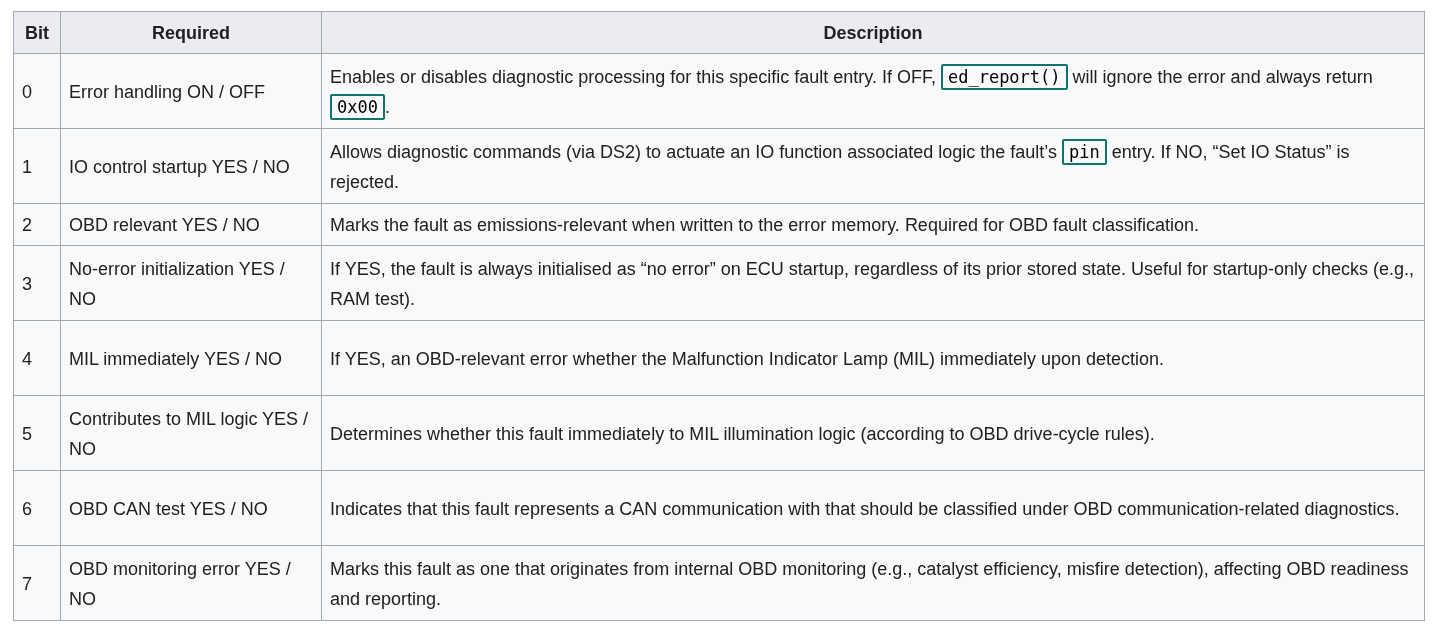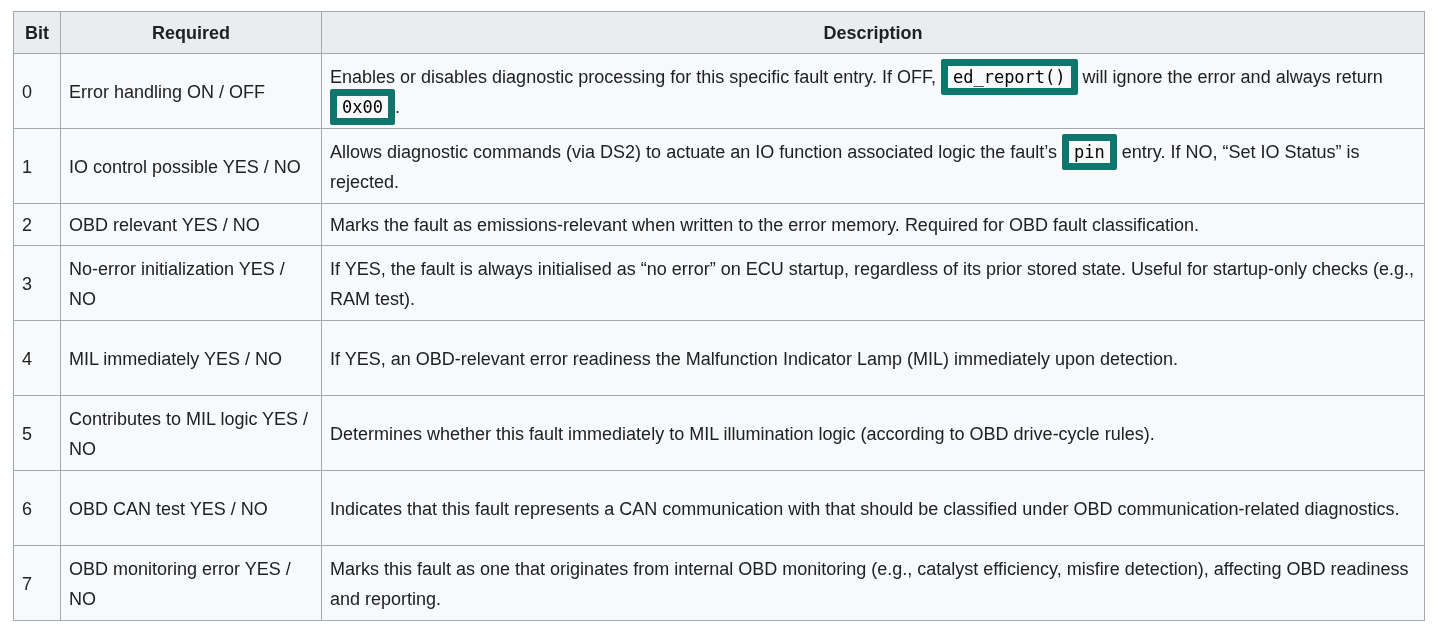--- a/index.html
+++ b/index.html
@@ -46,21 +46,21 @@
   col.c-meaning { width: 261px; }
   col.c-desc { width: auto; }
   tr.row-tall td { height: 63px; }
   tr.row-short td { height: 29px; }
   td.bit-cell { padding-left: 8px; padding-right: 4px; }
   code.chip {
     font-family: "DejaVu Sans Mono", monospace;
     font-size: 17px;
     background: #f8f9fa;
     color: #000000;
-    border: 7px solid #0f766e;
+    border: 2px solid #0f766e;
     border-radius: 2px;
     padding: 1px 5px;
   }
 </style>
 </head>
 <body>
 
 <table class="wikitable">
   <colgroup>
     <col class="c-bit">
@@ -75,37 +75,37 @@
     </tr>
   </thead>
   <tbody>
     <tr class="row-tall">
       <td class="bit-cell">0</td>
       <td>Error handling ON / OFF</td>
       <td><span>Enables or disables diagnostic processing for this specific fault entry. If OFF, </span><code class="chip">ed_report()</code><span> will ignore the error and always return </span><code class="chip">0x00</code><span>.</span></td>
     </tr>
     <tr class="row-tall">
       <td class="bit-cell">1</td>
-      <td>IO control possible YES / NO</td>
+      <td>IO control startup YES / NO</td>
       <td><span>Allows diagnostic commands (via DS2) to actuate an IO function associated logic the fault’s </span><code class="chip">pin</code><span> entry. If NO, “Set IO Status” is rejected.</span></td>
     </tr>
     <tr class="row-short">
       <td class="bit-cell">2</td>
       <td>OBD relevant YES / NO</td>
       <td>Marks the fault as emissions-relevant when written to the error memory. Required for OBD fault classification.</td>
     </tr>
     <tr class="row-tall">
       <td class="bit-cell">3</td>
       <td>No-error initialization YES / NO</td>
       <td>If YES, the fault is always initialised as “no error” on ECU startup, regardless of its prior stored state. Useful for startup-only checks (e.g., RAM test).</td>
     </tr>
     <tr class="row-tall">
       <td class="bit-cell">4</td>
       <td>MIL immediately YES / NO</td>
-      <td>If YES, an OBD-relevant error readiness the Malfunction Indicator Lamp (MIL) immediately upon detection.</td>
+      <td>If YES, an OBD-relevant error whether the Malfunction Indicator Lamp (MIL) immediately upon detection.</td>
     </tr>
     <tr class="row-tall">
       <td class="bit-cell">5</td>
       <td>Contributes to MIL logic YES / NO</td>
       <td>Determines whether this fault immediately to MIL illumination logic (according to OBD drive-cycle rules).</td>
     </tr>
     <tr class="row-tall">
       <td class="bit-cell">6</td>
       <td>OBD CAN test YES / NO</td>
       <td>Indicates that this fault represents a CAN communication with that should be classified under OBD communication-related diagnostics.</td>

